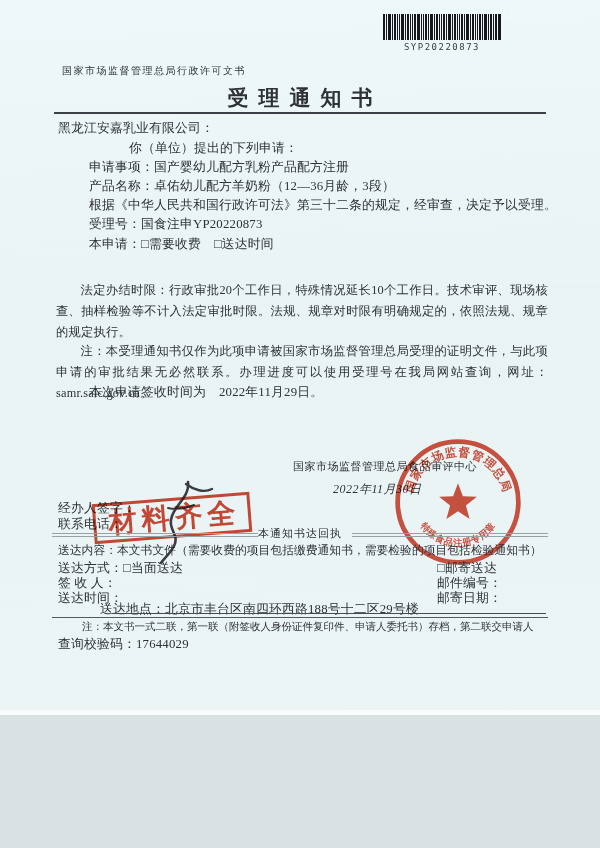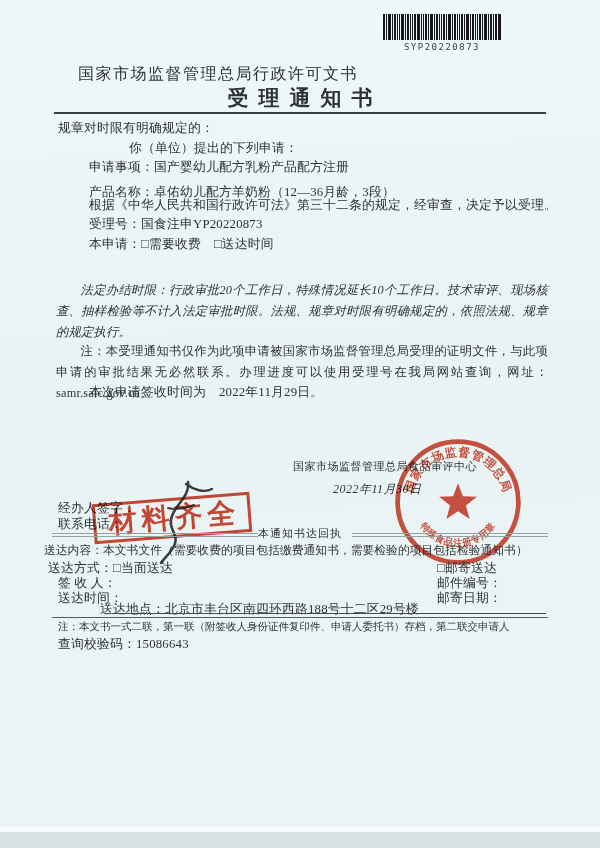--- a/index.html
+++ b/index.html
@@ -1,27 +1,27 @@
 <!DOCTYPE html>
 <html><head>
 <meta charset="utf-8">
 <style>
   html,body{margin:0;padding:0;background:#d9e1e2;}
   .page{
-    position:relative;width:600px;height:832px;overflow:hidden;
+    position:relative;width:600px;height:715px;overflow:hidden;
     background:linear-gradient(178deg,#eef8f9 0%,#e9f3f4 45%,#ecf5f5 100%);
     font-family:"Liberation Serif","DejaVu Serif",serif;
     color:#2e3136;
   }
   .page::after{content:"";position:absolute;left:0;right:0;bottom:0;height:5px;background:rgba(255,255,255,.7);}
   .ln{position:absolute;font-size:12.8px;letter-spacing:.2px;white-space:nowrap;}
   .para{position:absolute;width:492px;left:56px;font-size:12.3px;line-height:21px;
         text-align:justify;text-indent:2em;letter-spacing:.2px;}
   .rule{position:absolute;background:#3c4046;}
-  .doc-header{position:absolute;left:62px;top:64px;font-size:16px;letter-spacing:1.5px;margin-left:16px;}
+  .doc-header{position:absolute;left:62px;top:64px;font-size:10px;letter-spacing:1.5px;}
   .doc-title{position:absolute;left:0;right:0;top:84px;text-align:center;
              font-size:21px;font-weight:600;letter-spacing:10px;text-indent:10px;}
   .barcode{position:absolute;left:383px;top:14px;}
   .barcode-label{position:absolute;left:383px;top:42px;width:118px;text-align:center;
                  font-family:"DejaVu Sans Mono",monospace;font-size:9px;letter-spacing:1.5px;color:#3a3d42;}
   .issuer-unit{position:absolute;left:293px;top:459px;font-size:11px;letter-spacing:.5px;}
   .issuer-date{position:absolute;left:333px;top:481px;font-size:12px;letter-spacing:.5px;font-style:italic;}
   .round-stamp{position:absolute;left:392px;top:436px;width:132px;height:132px;
                opacity:.88;mix-blend-mode:multiply;}
   .materials-stamp{
@@ -30,21 +30,21 @@
     display:flex;align-items:center;justify-content:center;
     color:#cf3a26;font-size:28px;font-weight:700;letter-spacing:5px;text-indent:5px;
     font-family:"Liberation Sans",sans-serif;opacity:.92;mix-blend-mode:multiply;
   }
   .sig{position:absolute;left:128px;top:478px;opacity:.85;}
   .divider{position:absolute;top:533px;border-top:4px double #96a1a5;}
   .receipt-header{position:absolute;left:0;right:0;top:526px;text-align:center;
                   font-size:11px;letter-spacing:1px;}
   .content-line{font-size:11.8px;letter-spacing:0;}
   .right-col{left:437px;}
-  .footnote{font-size:10.5px;letter-spacing:0;}
+  .footnote{font-size:10.5px;letter-spacing:0;margin-left:24px;}
   .addr-underline{position:absolute;left:112px;top:613px;width:434px;height:1.2px;background:#474b50;}
   .section-rule{position:absolute;left:52px;top:617px;width:496px;height:1.2px;background:#55595e;}
   svg text{font-family:"Liberation Sans",sans-serif;}
 </style>
 </head>
 <body>
 
 <div class="page">
 
   <svg class="barcode" width="118" height="26" aria-hidden="true">
@@ -95,29 +95,29 @@
         <rect x="112" width="2" height="26"></rect>
         <rect x="115" width="3" height="26"></rect>
     </g>
   </svg>
   <div class="barcode-label">SYP20220873</div>
 
   <div class="doc-header">国家市场监督管理总局行政许可文书</div>
   <div class="doc-title">受理通知书</div>
   <div class="rule" style="left:54px;top:112px;width:492px;height:1.6px;"></div>
 
-  <div class="ln" style="left:58px;top:120px;">规章对时限有明确规定的：</div>
+  <div class="ln" style="left:58px;top:120px;">黑龙江安嘉乳业有限公司：</div>
   <div class="ln" style="left:89px;top:140px;margin-left:40px;">你（单位）提出的下列申请：</div>
   <div class="ln" style="left:89px;top:159px;">申请事项：国产婴幼儿配方乳粉产品配方注册</div>
-  <div class="ln" style="left:89px;top:184px;font-family:Liberation Serif, serif;">产品名称：卓佑幼儿配方羊奶粉（12—36月龄，3段）</div>
+  <div class="ln" style="left:89px;top:178px;font-family:Liberation Serif, serif;">产品名称：卓佑幼儿配方羊奶粉（12—36月龄，3段）</div>
   <div class="ln" style="left:89px;top:197px;">根据《中华人民共和国行政许可法》第三十二条的规定，经审查，决定予以受理。</div>
   <div class="ln" style="left:89px;top:216px;">受理号：国食注申YP20220873</div>
   <div class="ln" style="left:89px;top:236px;">本申请：□需要收费　□送达时间</div>
 
-  <div class="para" style="top:280px;font-style:italic;">法定办结时限：行政审批20个工作日，特殊情况延长10个工作日。技术审评、现场核查、抽样检验等不计入法定审批时限。法规、规章对时限有明确规定的，依照法规、规章的规定执行。</div>
+  <div class="para" style="top:280px;">法定办结时限：行政审批20个工作日，特殊情况延长10个工作日。技术审评、现场核查、抽样检验等不计入法定审批时限。法规、规章对时限有明确规定的，依照法规、规章的规定执行。</div>
   <div class="para" style="top:341px;">注：本受理通知书仅作为此项申请被国家市场监督管理总局受理的证明文件，与此项申请的审批结果无必然联系。办理进度可以使用受理号在我局网站查询，网址：samr.saic.gov.cn。</div>
   <div class="ln" style="left:89px;top:384px;">本次申请签收时间为　2022年11月29日。</div>
 
   <div class="issuer-unit">国家市场监督管理总局食品审评中心</div>
   <div class="issuer-date">2022年11月30日</div>
 
   <svg class="round-stamp" viewBox="0 0 140 140">
     <defs>
       <path id="arcTop" d="M 22.1,59.8 A 49,49 0 0 1 117.9,59.8" fill="none"></path>
       <path id="arcBottom" d="M 30.2,94.9 A 47,47 0 0 0 109.9,94.9" fill="none"></path>
@@ -140,31 +140,31 @@
   <svg class="sig" width="100" height="90" viewBox="0 0 100 90">
     <path d="M58,6 C66,12 76,15 84,11" fill="none" stroke="#1c1d20" stroke-width="2.4" stroke-linecap="round"></path>
     <path d="M60,4 C62,18 48,26 44,38 C39,52 52,56 46,68 C42,76 36,80 33,85" fill="none" stroke="#1c1d20" stroke-width="2.6" stroke-linecap="round"></path>
     <path d="M40,30 C48,32 58,30 66,27" fill="none" stroke="#1c1d20" stroke-width="2" stroke-linecap="round"></path>
   </svg>
 
   <div class="divider" style="left:52px;width:206px;"></div>
   <div class="divider" style="left:352px;width:196px;"></div>
   <div class="receipt-header">本通知书达回执</div>
 
-  <div class="ln content-line" style="left:44px;top:543px;font-family:Liberation Mono, monospace;">送达内容：本文书文件（需要收费的项目包括缴费通知书，需要检验的项目包括检验通知书）</div>
+  <div class="ln content-line" style="left:58px;top:543px;font-family:Liberation Mono, monospace;">送达内容：本文书文件（需要收费的项目包括缴费通知书，需要检验的项目包括检验通知书）</div>
 
-  <div class="ln" style="left:48px;top:560px;">送达方式：□当面送达</div>
+  <div class="ln" style="left:58px;top:560px;">送达方式：□当面送达</div>
   <div class="ln right-col" style="top:560px;">□邮寄送达</div>
 
   <div class="ln" style="left:58px;top:575px;">签 收 人：</div>
   <div class="ln right-col" style="top:575px;">邮件编号：</div>
 
   <div class="ln" style="left:58px;top:590px;">送达时间：</div>
   <div class="ln right-col" style="top:590px;">邮寄日期：</div>
 
   <div class="ln" style="left:58px;top:601px;margin-left:42px;">送达地点：北京市丰台区南四环西路188号十二区29号楼</div>
   <div class="addr-underline"></div>
   <div class="section-rule"></div>
 
   <div class="ln footnote" style="left:58px;top:620px;">注：本文书一式二联，第一联（附签收人身份证件复印件、申请人委托书）存档，第二联交申请人</div>
-  <div class="ln" style="left:58px;top:636px;">查询校验码：15086643</div>
+  <div class="ln" style="left:58px;top:636px;">查询校验码：17644029</div>
 
 </div>
 
 </body></html>

